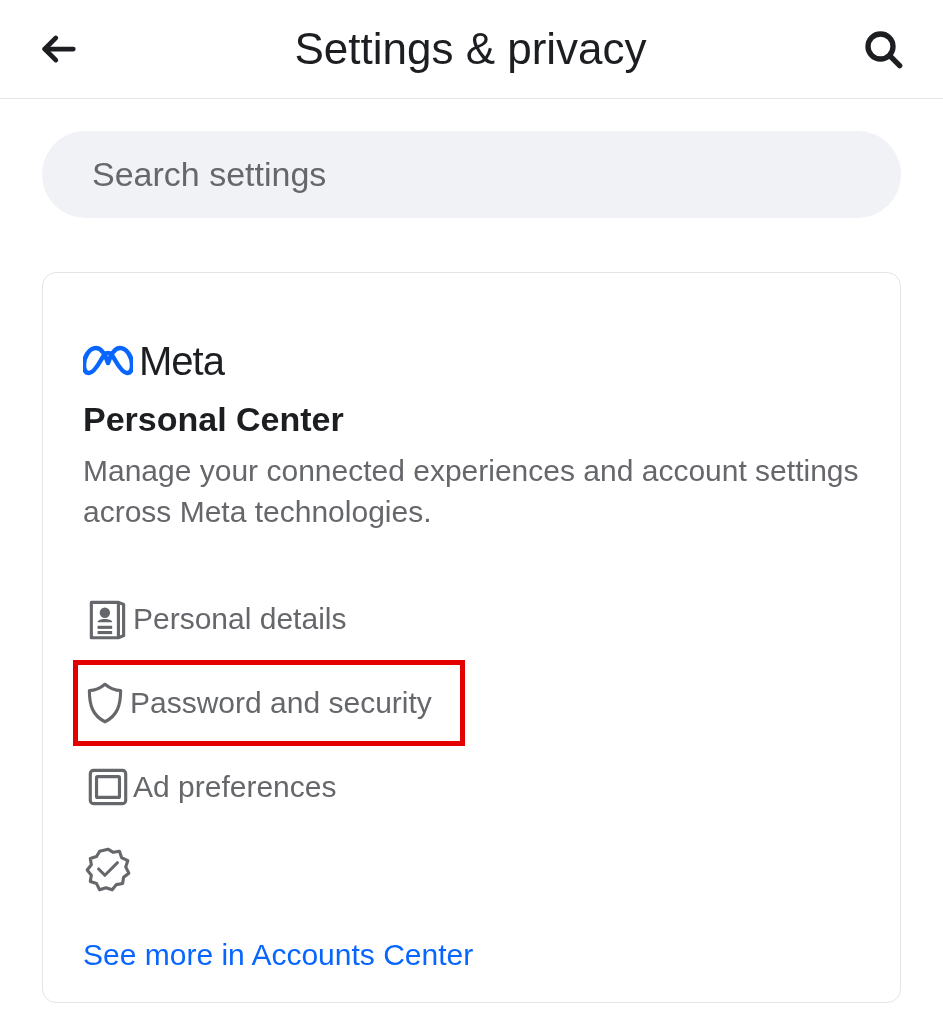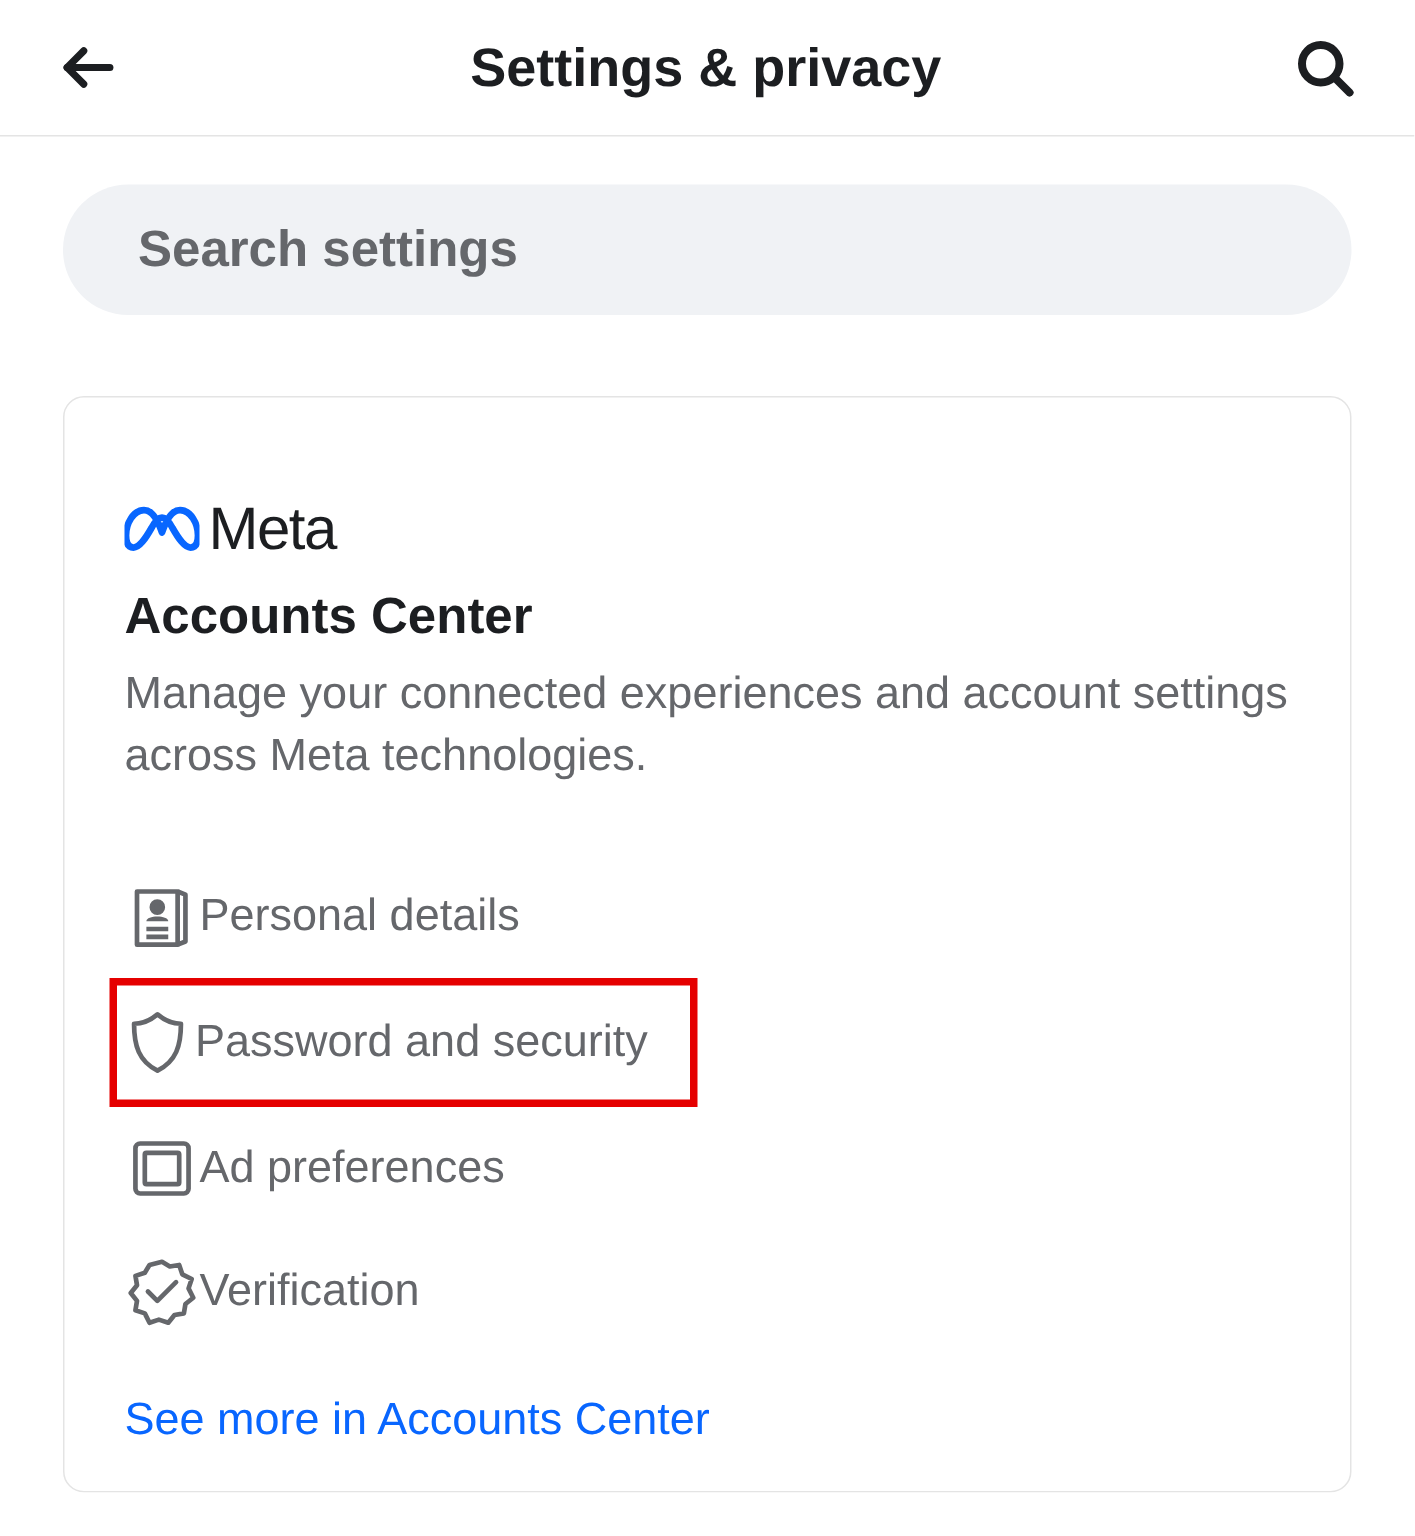--- a/index.html
+++ b/index.html
@@ -13,22 +13,22 @@
       background: #ffffff;
     }
     .header {
       display: flex;
       align-items: center;
       justify-content: space-between;
       padding: 24px 40px;
       border-bottom: 1px solid #e4e4e4;
     }
     .header-title {
-      font-size: 36px;
-      font-weight: 700;
+      font-size: 44px;
+      font-weight: 400;
       color: #1c1e21;
     }
     .icon-back {
       width: 38px;
       height: 38px;
       cursor: pointer;
     }
     .icon-search-header {
       width: 40px;
       height: 40px;
@@ -43,21 +43,20 @@
       padding: 24px 50px;
       margin-bottom: 54px;
     }
     .search-box input {
       border: none;
       background: transparent;
       font-size: 34px;
       color: #a16207;
       width: 100%;
       outline: none;
-      font-weight: bold;
     }
     .search-box input::placeholder {
       color: #65676b;
     }
     .card {
       border: 1px solid #e4e4e4;
       border-radius: 14px;
       padding: 66px 40px 20px 40px;
     }
     .meta-brand {
@@ -144,21 +143,21 @@
   </div>
 
   <div class="card">
     <div class="meta-brand">
       <svg width="50" height="34" viewBox="0 0 50 34">
         <path d="M 6 28 C 2 28 1 24 1 20 C 1 12 6 3 13 3 C 19 3 23 12 25 18 C 27 12 31 3 37 3 C 44 3 49 12 49 20 C 49 24 48 28 44 28 C 40 28 36 22 32 15 C 30 11 28 8 25 8 C 22 8 20 11 18 15 C 14 22 10 28 6 28 Z" fill="none" stroke="#0866ff" stroke-width="4.5" stroke-linejoin="round"></path>
       </svg>
       <span class="meta-text">Meta</span>
     </div>
 
-    <h2 class="card-title">Accounts Center</h2>
+    <h2 class="card-title">Personal Center</h2>
     <p class="card-desc">Manage your connected experiences and account settings across Meta technologies.</p>
 
     <div class="list-item">
       <div class="item-icon">
         <svg viewBox="0 0 48 48" fill="none" stroke="#65676b" stroke-width="3" stroke-linejoin="round">
           <path d="M 8 8 L 34 8 L 34 42 L 8 42 Z"></path>
           <path d="M 34 8 L 39 10 L 39 40 L 34 42"></path>
           <circle cx="21" cy="18" r="3.5" fill="#65676b"></circle>
           <path d="M 14 27 C 14 23 28 23 28 27" fill="#65676b" stroke="none"></path>
           <line x1="14" y1="32" x2="28" y2="32"></line>
@@ -187,19 +186,18 @@
       <span class="item-label">Ad preferences</span>
     </div>
 
     <div class="list-item">
       <div class="item-icon">
         <svg viewBox="0 0 48 48" fill="none" stroke="#65676b" stroke-width="3" stroke-linejoin="round">
           <path d="M24 5 L29 8 L35 7 L37 13 L43 16 L41 22 L44 28 L39 32 L38 38 L32 39 L28 44 L22 42 L16 44 L13 38 L7 36 L8 30 L4 25 L8 20 L7 14 L13 12 L16 7 Z"></path>
           <polyline points="15 24 21 30 33 18" stroke-linecap="round"></polyline>
         </svg>
       </div>
-      <span class="item-label">Verification</span>
     </div>
 
     <a class="see-more">See more in Accounts Center</a>
   </div>
 
 </div>
 
 </body></html>

